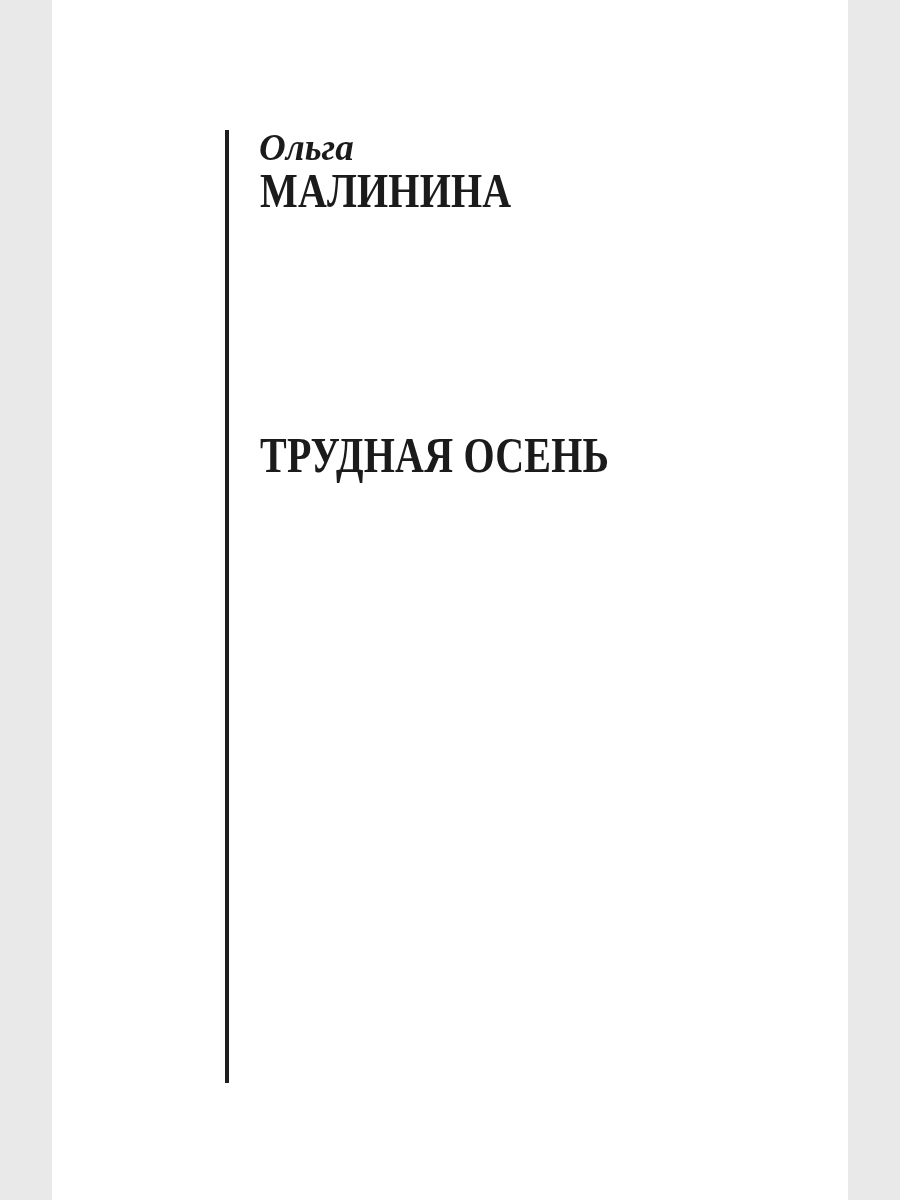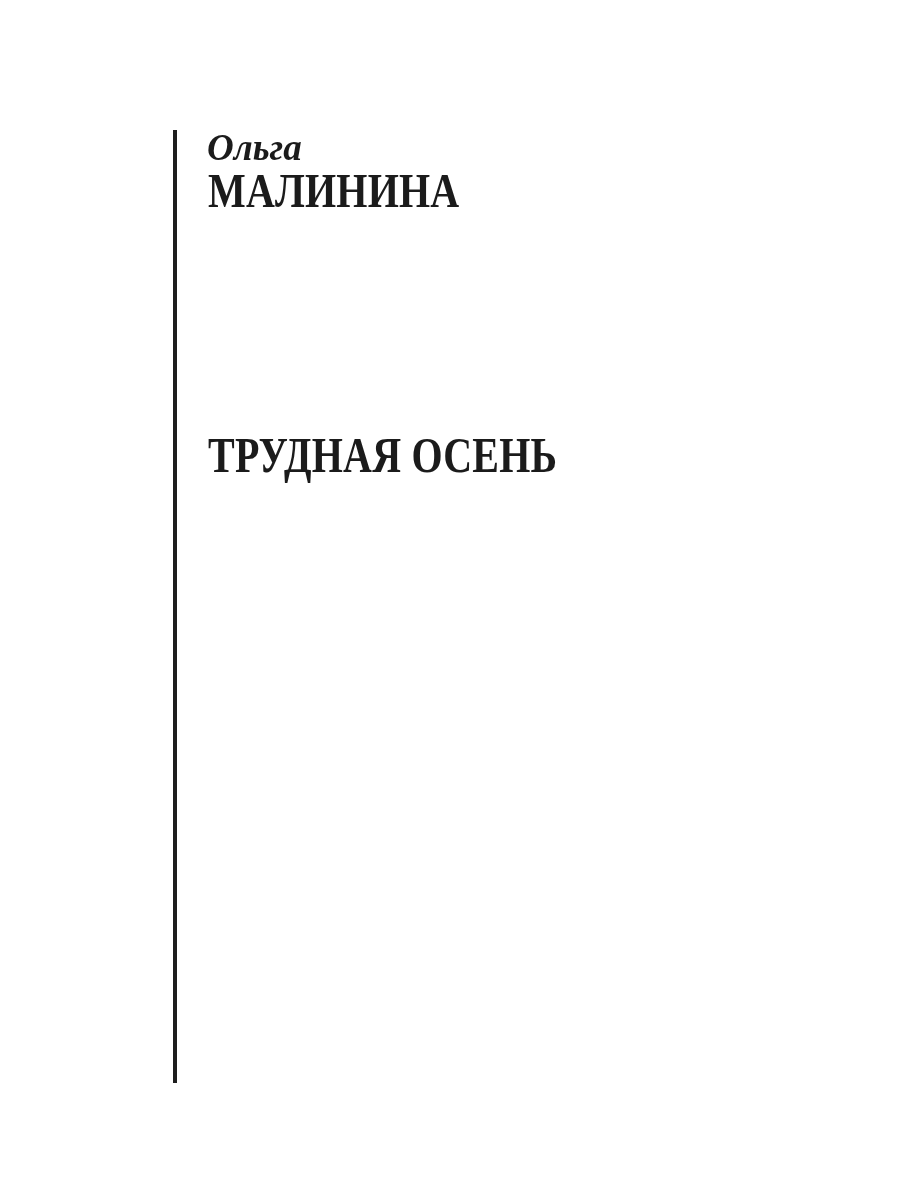--- a/index.html
+++ b/index.html
@@ -7,21 +7,21 @@
     --ink:#1b1b1b;
     --rule:#1e1e1e;
   }
   html,body{
     margin:0;
     padding:0;
     background:#e9e9e9;
   }
   .page{
     position:relative;
-    width:900px;
+    width:796px;
     height:1200px;
     margin:0 auto;
     background:var(--bg);
     overflow:hidden;
     font-family:"Liberation Serif","DejaVu Serif",serif;
     color:var(--ink);
   }
   .vertical-rule{
     position:absolute;
     left:173px;

